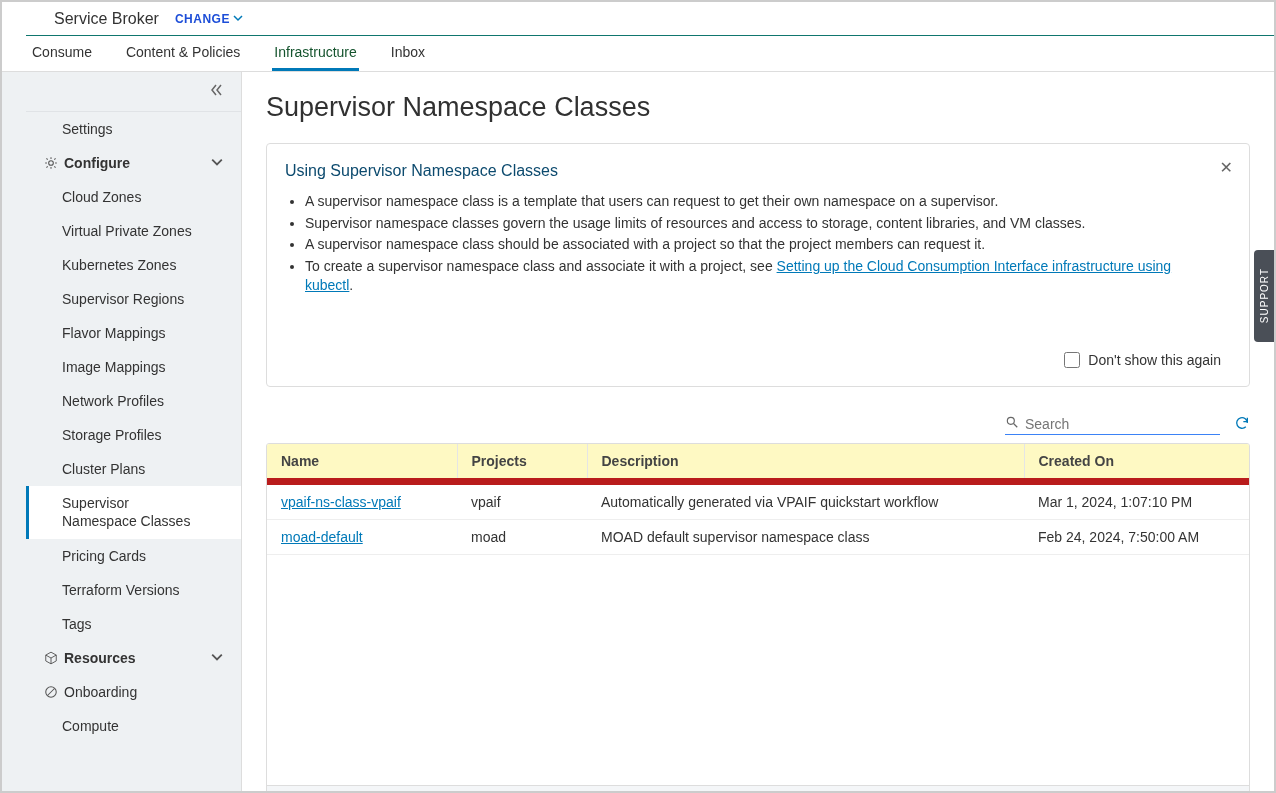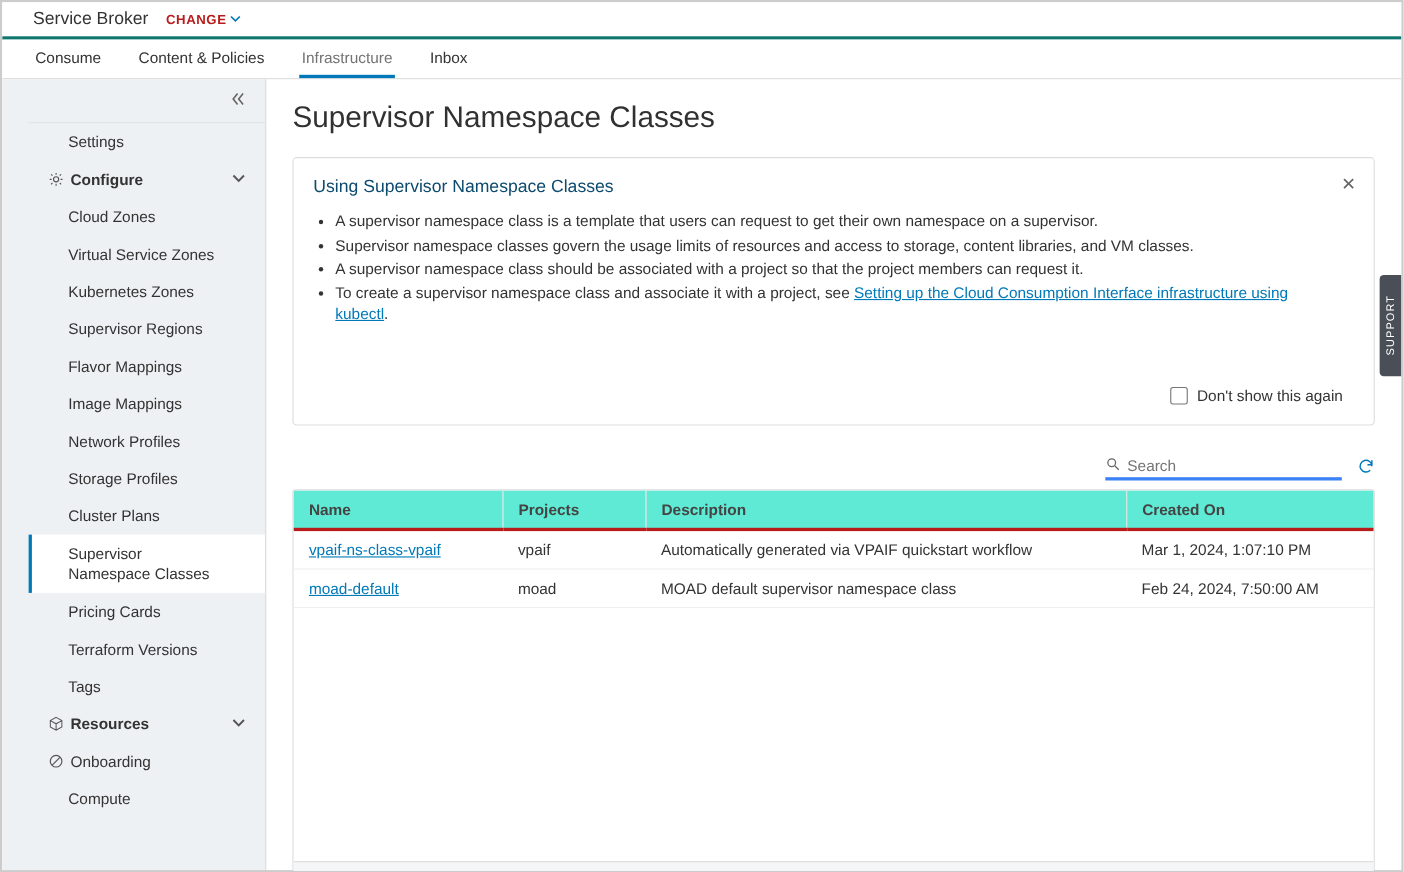--- a/index.html
+++ b/index.html
@@ -12,45 +12,46 @@
   height: 793px;
   overflow: hidden;
   border: 2px solid #ccc;
   position: relative;
 }
 .header {
   display: flex;
   align-items: center;
   height: 34px;
   padding-left: 28px;
-  border-bottom: 3px solid #0f766e;
+  border-bottom: 1px solid #0f766e;
   background:#fff;
+  margin-left:24px;
 }
 .header-title { font-size: 16px; color: #333; font-weight: 400;}
 .change-link {
-  color: #b91c1c; font-size: 12px; font-weight: 600; letter-spacing: 0.5px;
+  color: #1d4ed8; font-size: 12px; font-weight: 600; letter-spacing: 0.5px;
   margin-left: 16px; cursor: pointer; display:flex; align-items:center;
 }
 .chevron-down-sm { margin-left:3px; }
 .tabs {
   display: flex;
   height: 36px;
   border-bottom: 1px solid #ddd;
   padding-left: 28px;
   background:#fff;
 }
 .tab {
   padding: 0 2px;
   margin-right: 30px;
   display: flex; align-items: center;
   color: #333; cursor: pointer; font-size: 14px;
   border-bottom: 3px solid transparent;
 }
 .tab.active {
-  color: #737373;
+  color: #14532d;
   border-bottom: 3px solid #0079b8;
   font-weight:500;
 }
 .layout { display: flex; height: calc(100% - 70px); }
 .sidebar {
   width: 240px; background: #eef1f3; border-right: 1px solid #ddd;
   position: relative; overflow-y:auto;padding-left:24px;
 }
 .sidebar-collapse {
   height: 40px; display:flex; justify-content:flex-end; align-items:center;
@@ -77,30 +78,30 @@
   margin-bottom: 28px; position:relative;
 }
 .info-panel-title { font-size:16px; color:#0c4a6e; margin-bottom:12px;}
 .info-panel ul { padding-left: 20px; color:#333; font-size:14px;}
 .info-panel li { margin-bottom:2px; line-height:1.4;}
 .info-panel a { color:#0079b8; text-decoration:underline;}
 .info-panel .close-x { position:absolute; top:14px; right:16px; cursor:pointer; color:#666; font-size:16px;}
 .dont-show { display:flex; justify-content:flex-end; align-items:center; margin-top:56px; font-size:14px; color:#333;}
 .dont-show input { width:16px; height:16px; margin-right:8px; }
 .search-row { display:flex; justify-content:flex-end; align-items:center; gap:14px; margin-bottom:8px;}
-.search-wrap { border-bottom:3px solid #3b82f6; display:flex; align-items:flex-start; width:215px; padding-bottom:2px;}
+.search-wrap { border-bottom:1px solid #3b82f6; display:flex; align-items:flex-end; width:215px; padding-bottom:2px;}
 .search-wrap input { border:none; outline:none; font-size:14px; width:100%; padding-left:6px;}
 .refresh-icon { color:#0079b8; cursor:pointer;}
 .table-wrap {
   border:1px solid #ddd; border-radius:3px; overflow:hidden;
 }
 table { width:100%; border-collapse:collapse; font-size:14px;}
 thead th {
-  background:#5eead4; text-align:left; font-weight:600; color:#444;
-  padding:9px 14px; border-bottom:3px solid #b91c1c; border-right:1px solid #e5e5e5;
+  background:#fef9c3; text-align:left; font-weight:600; color:#444;
+  padding:9px 14px; border-bottom:7px solid #b91c1c; border-right:1px solid #e5e5e5;
 }
 thead th:last-child{border-right:none;}
 tbody td { padding:9px 14px; border-bottom:1px solid #eee; color:#333;}
 tbody td.link a { color:#0079b8; text-decoration:underline; cursor:pointer;}
 .table-footer {
   background:#f4f6f8; border-top:1px solid #ddd; text-align:left;
   padding:6px 14px; font-size:13px; color:#555;
 }
 .table-body-scroll { height:230px; }
 .support-tab {
@@ -168,21 +169,21 @@
         <svg width="12" height="12" viewBox="0 0 10 10">
             <path d="M1 3 L5 7 L9 3" fill="none" stroke="#555" stroke-width="1.5"></path>
           </svg>
       </span>
     </div>
 
     <div class="sidebar-item">
         <span>Cloud Zones</span>
       </div>
     <div class="sidebar-item">
-        <span>Virtual Service Zones</span>
+        <span>Virtual Private Zones</span>
       </div>
     <div class="sidebar-item">
         <span>Kubernetes Zones</span>
       </div>
     <div class="sidebar-item">
         <span>Supervisor Regions</span>
       </div>
     <div class="sidebar-item">
         <span>Flavor Mappings</span>
       </div>

